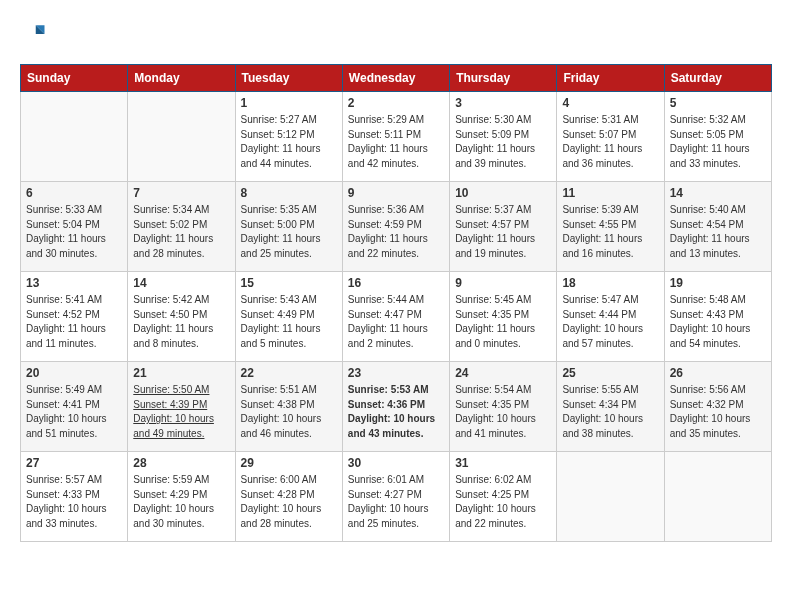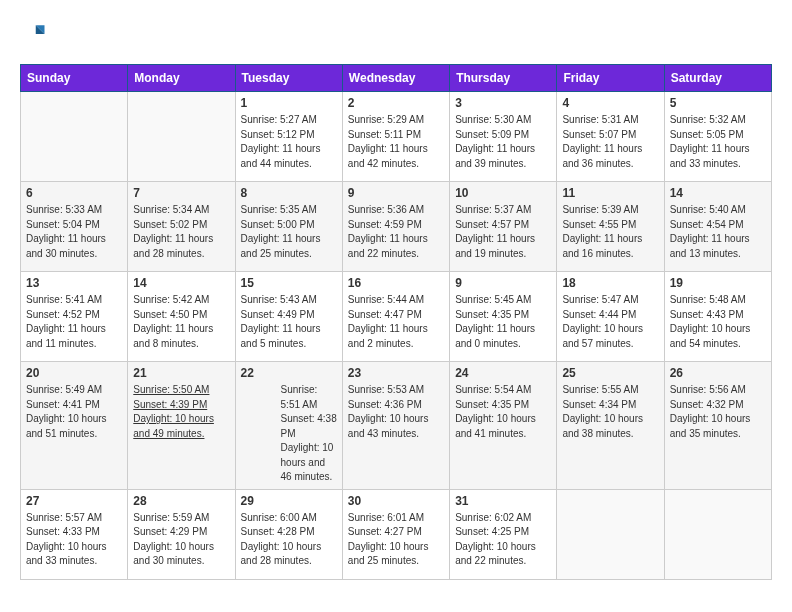--- a/index.html
+++ b/index.html
@@ -46,21 +46,21 @@
       font-size: 14px;
       color: #555;
       margin-top: 2px;
     }
     .calendar {
       width: 100%;
       border-collapse: collapse;
       font-size: 11px;
     }
     .calendar thead th {
-      background-color: #6d28d9;
+      background-color: #b91c1c;
       color: #fff;
       text-align: left;
       padding: 6px 6px;
       font-size: 12px;
       font-weight: bold;
       border: 1px solid #1a5a8a;
     }
     .calendar tbody td {
       vertical-align: top;
       border: 1px solid #ccc;
@@ -252,27 +252,27 @@
 Daylight: 10 hours and 51 minutes.</div>
         </td>
         <td>
           <div class="day-number">21</div>
           <div class="day-info" style="white-space: pre-line; text-decoration: underline;">Sunrise: 5:50 AM
 Sunset: 4:39 PM
 Daylight: 10 hours and 49 minutes.</div>
         </td>
         <td>
           <div class="day-number">22</div>
-          <div class="day-info" style="white-space: pre-line; margin-left: 40px;">Sunrise: 5:51 AM
+          <div class="day-info" style="white-space: pre-line;">Sunrise: 5:51 AM
 Sunset: 4:38 PM
 Daylight: 10 hours and 46 minutes.</div>
         </td>
         <td>
           <div class="day-number">23</div>
-          <div class="day-info" style="white-space: pre-line;">Sunrise: 5:53 AM
+          <div class="day-info" style="white-space: pre-line; font-weight: bold;">Sunrise: 5:53 AM
 Sunset: 4:36 PM
 Daylight: 10 hours and 43 minutes.</div>
         </td>
         <td>
           <div class="day-number">24</div>
           <div class="day-info" style="white-space: pre-line;">Sunrise: 5:54 AM
 Sunset: 4:35 PM
 Daylight: 10 hours and 41 minutes.</div>
         </td>
         <td>

